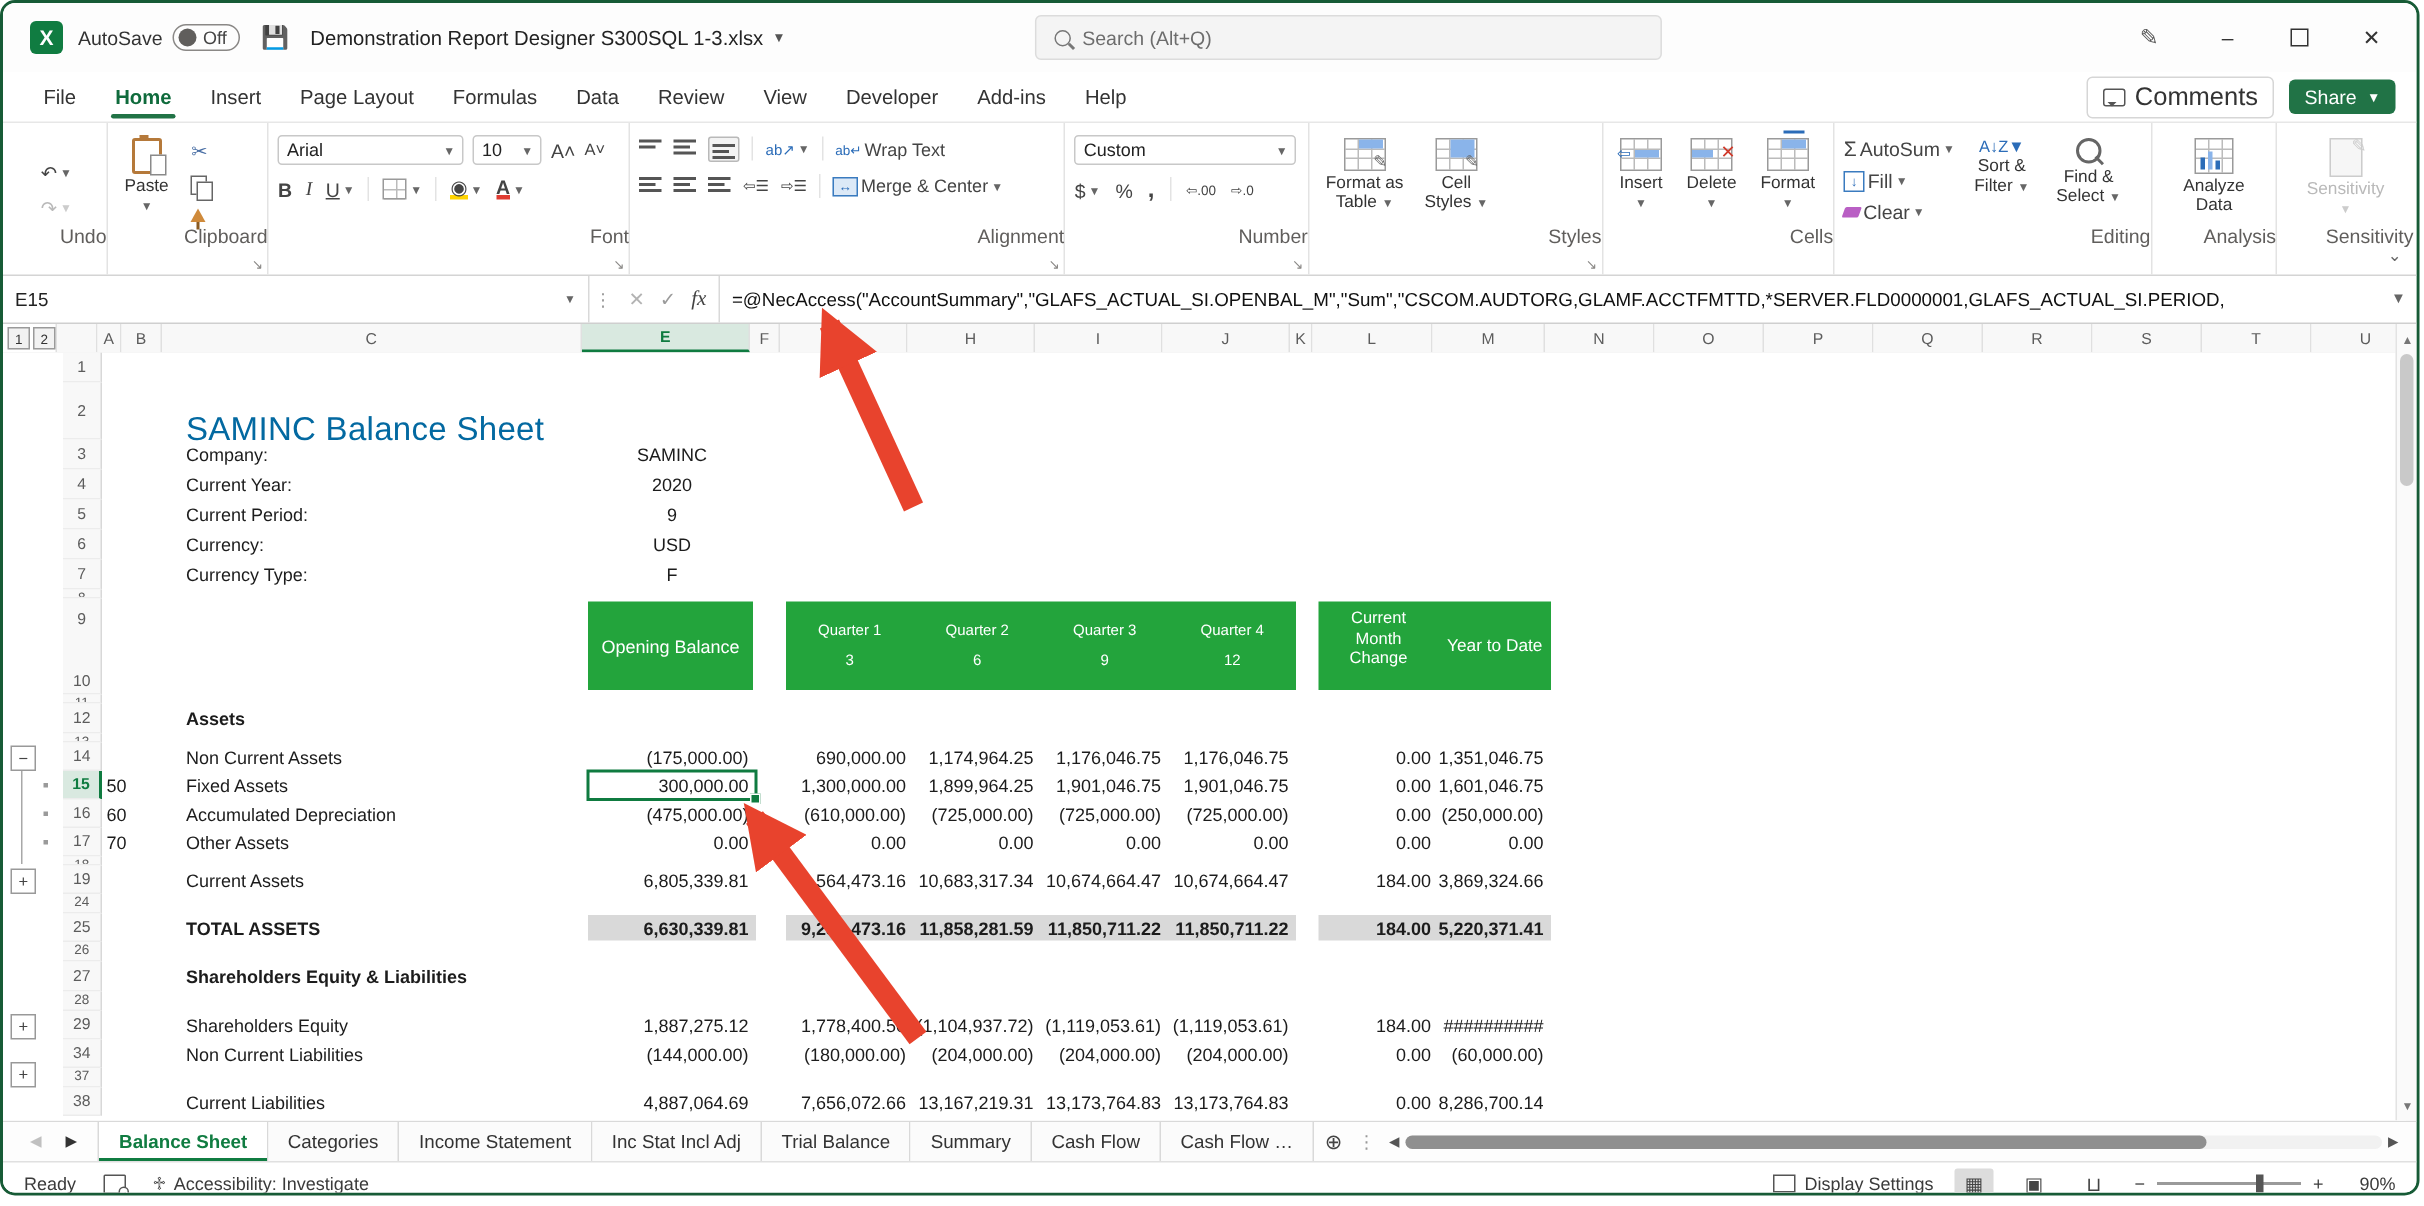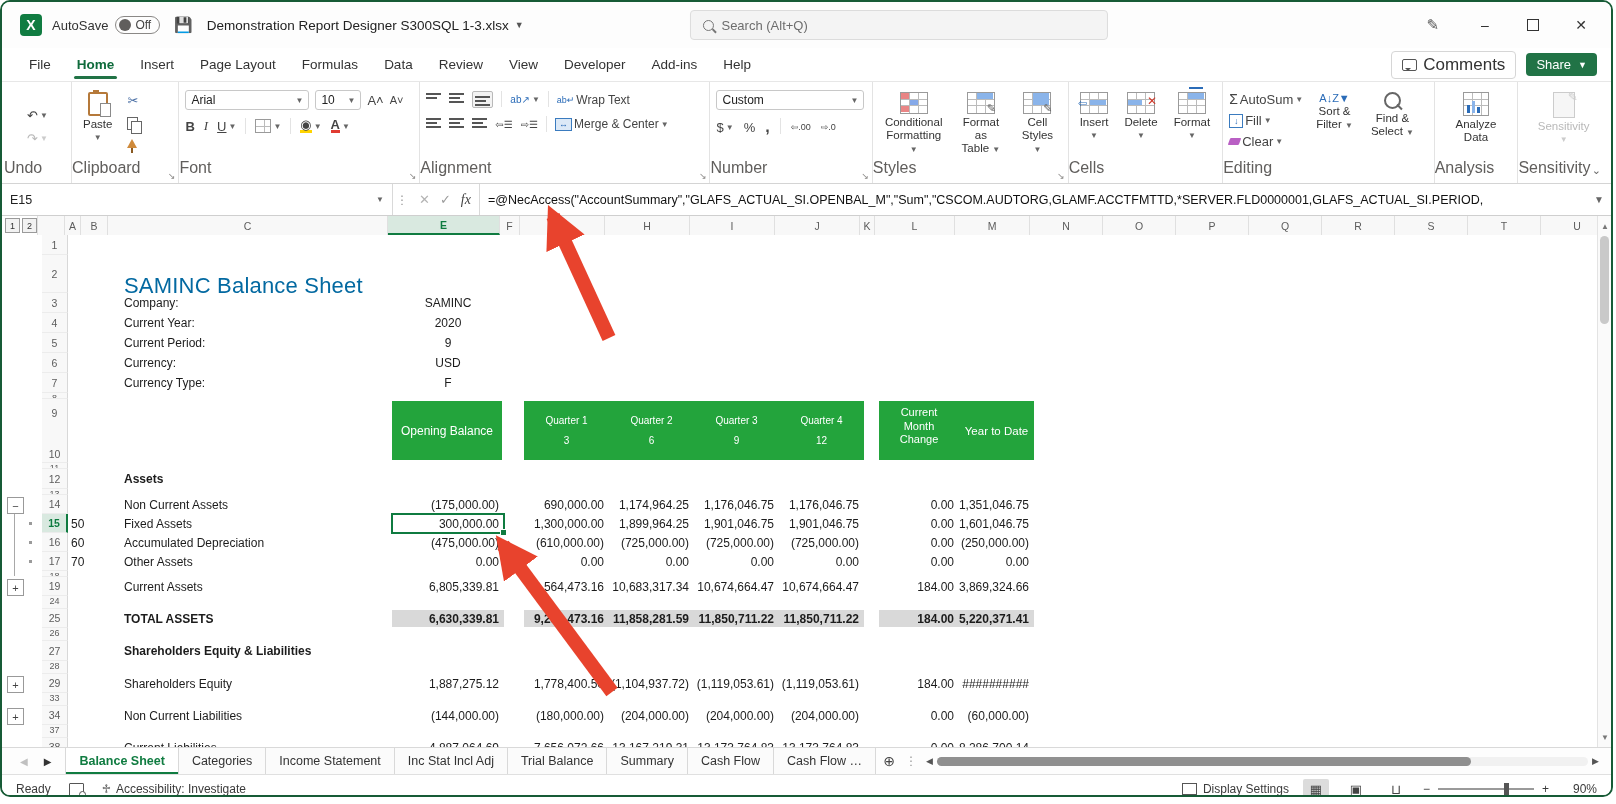--- a/index.html
+++ b/index.html
@@ -30,21 +30,21 @@
   .mtab.active::after{content:"";position:absolute;left:10px;right:10px;bottom:-1px;height:3px;border-radius:2px;background:#217346;}
   .menuright{margin-left:auto;display:flex;align-items:center;gap:10px;}
   .commentsbtn{display:flex;align-items:center;gap:6px;border:1px solid #d6d6d6;border-radius:4px;padding:3px 10px;font-size:17px;color:#333;}
   .bubble{width:13px;height:10px;border:1.4px solid #555;border-radius:2px;position:relative;}
   .bubble::after{content:"";position:absolute;left:2px;bottom:-4px;border:3px solid transparent;border-top-color:#555;}
   .sharebtn{background:#217346;color:#fff;font-size:13px;border-radius:4px;padding:4px 10px;display:flex;align-items:center;gap:7px;}
 
   
   .ribbon{height:101px;background:#fff;border-bottom:1px solid #d4d4d4;display:flex;align-items:stretch;padding:0 2px;position:relative;}
   .rgroup{position:relative;display:flex;flex-direction:column;border-right:1px solid #e3e3e3;padding:4px 6px 16px 6px;}
-  .rglabel{position:absolute;bottom:6px;left:0;right:0;text-align:left;font-size:16px;color:#605e5c;}
+  .rglabel{position:absolute;bottom:18px;left:0;right:0;text-align:right;font-size:13px;color:#605e5c;}
   .launcher{position:absolute;bottom:2px;right:3px;font-size:9px;color:#8a8886;}
   .rrow{display:flex;gap:6px;}
   .smallbtn{font-size:13px;color:#444;display:flex;align-items:center;gap:2px;}
   .gray{color:#b9b9b9;}
   .ddchev{font-size:8px;color:#666;}
   .combo{border:1px solid #c8c8c8;border-radius:3px;font-size:12px;color:#222;display:flex;align-items:center;justify-content:space-between;padding:2px 5px;background:#fff;}
   .bigbtn{display:flex;flex-direction:column;align-items:center;font-size:11.5px;color:#333;line-height:13px;padding:2px 5px;text-align:center;}
   .gicon{width:26px;height:20px;border:1px solid #9a9a9a;background:
       linear-gradient(#bbb 0 0) 0 6px/100% 1px no-repeat,
       linear-gradient(#bbb 0 0) 0 12px/100% 1px no-repeat,
@@ -338,29 +338,20 @@
         <span class="smallbtn" style="font-size:9px;">⇦.00</span>
         <span class="smallbtn" style="font-size:9px;">⇨.0</span>
       </div>
       <div class="rglabel">Number</div>
       <span class="launcher">↘</span>
     </div>
 
     <div class="rgroup" style="width:186px;flex-direction:row;gap:4px;padding-top:8px;">
       <div class="bigbtn">
         <span class="gicon">
-              <span class="patch" style="left:0;top:0;width:8px;height:6px;background:#e98585;"></span>
-              <span class="patch" style="left:9px;top:7px;width:8px;height:5px;background:#85a9e9;"></span>
-              <span class="patch" style="left:0;top:13px;width:8px;height:6px;background:#e98585;"></span>
-            </span>
-        <span>Conditional</span>
-        <span><span>Formatting</span> <span class="ddchev">▼</span></span>
-      </div>
-      <div class="bigbtn">
-        <span class="gicon">
               <span class="patch" style="left:9px;top:0;width:16px;height:6px;background:#8ab4ea;"></span>
               <span class="patch" style="right:-2px;bottom:-2px;font-size:11px;color:#666;">✎</span>
             </span>
         <span>Format as</span>
         <span><span>Table</span> <span class="ddchev">▼</span></span>
       </div>
       <div class="bigbtn">
         <span class="gicon">
               <span class="patch" style="left:9px;top:0;width:16px;height:12px;background:#8ab4ea;"></span>
               <span class="patch" style="right:-2px;bottom:-2px;font-size:11px;color:#666;">✎</span>
@@ -713,24 +704,20 @@
               <div class="cellabs" style="left: 55px; width: 260px;">Shareholders Equity</div>
               <div class="cellabs num" style="left: 323px; width: 107px;">1,887,275.12</div>
               <div class="cellabs num" style="left: 455px; width: 80px;">1,778,400.50</div>
               <div class="cellabs num" style="left: 540px; width: 80px;">(1,104,937.72)</div>
               <div class="cellabs num" style="left: 625px; width: 80px;">(1,119,053.61)</div>
               <div class="cellabs num" style="left: 710px; width: 80px;">(1,119,053.61)</div>
               <div class="cellabs num" style="left: 810px; width: 75px;">184.00</div>
               <div class="cellabs num" style="left: 890px; width: 70px;">##########</div>
             </div>
           </div>
-          <div class="grow" style="height: 13px;">
-            <div class="rowhdr" style="font-size: 9px; align-items: flex-start;">33</div>
-            <div class="cells"></div>
-          </div>
           <div class="grow" style="height: 19px;">
             <div class="rowhdr">34</div>
             <div class="cells">
               <div class="cellabs" style="left: 55px; width: 260px;">Non Current Liabilities</div>
               <div class="cellabs num" style="left: 323px; width: 107px;">(144,000.00)</div>
               <div class="cellabs num" style="left: 455px; width: 80px;">(180,000.00)</div>
               <div class="cellabs num" style="left: 540px; width: 80px;">(204,000.00)</div>
               <div class="cellabs num" style="left: 625px; width: 80px;">(204,000.00)</div>
               <div class="cellabs num" style="left: 710px; width: 80px;">(204,000.00)</div>
               <div class="cellabs num" style="left: 810px; width: 75px;">0.00</div>

